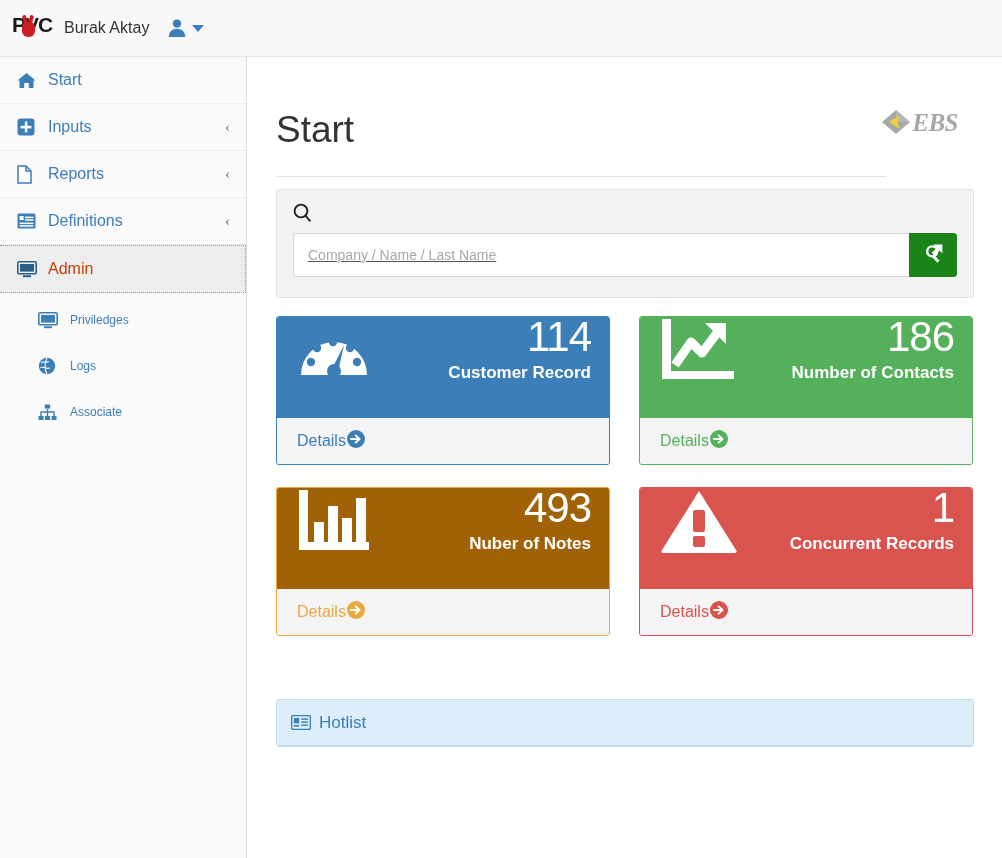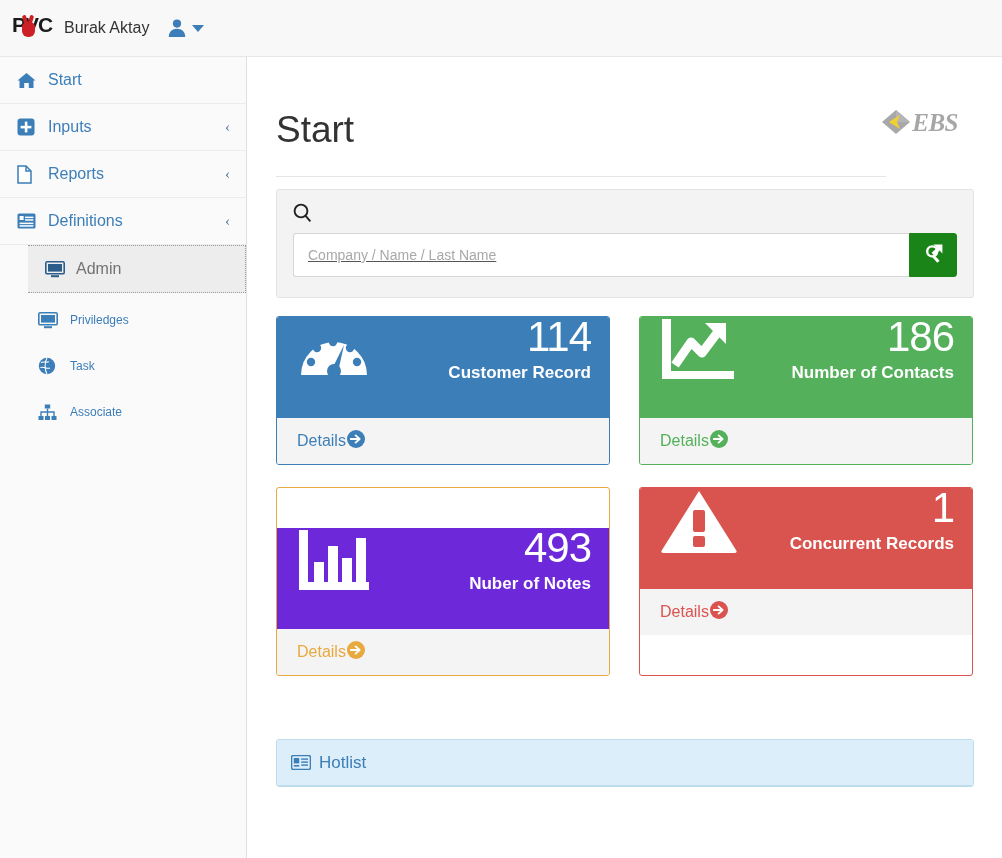--- a/index.html
+++ b/index.html
@@ -91,26 +91,25 @@
     display: flex; align-items: center; justify-content: flex-start;
     flex: 0 0 22px;
   }
   .nav-item .nav-label { flex: 1 1 auto; }
   .nav-item .chev {
     font-size: 15px; color: #5b7a96;
     font-family: "Liberation Serif", serif;
   }
   .nav-item.active {
     background: #ededed;
-    color: #737373;
+    color: #c2410c;
     border-top: 1px dotted #999;
     border-bottom: 1px dotted #999;
     border-right: 1px dotted #999;
     height: 48px;
-    margin-left: 28px;
   }
   .subnav { padding-top: 4px; }
   .subnav-item {
     display: flex; align-items: center;
     height: 46px;
     padding-left: 38px;
     color: #3c7eb8;
     font-size: 12px;
     cursor: pointer;
   }
@@ -220,21 +219,21 @@
     padding: 0 18px 0 20px;
     font-size: 16px;
     cursor: pointer;
   }
   .card-blue .card-body { background: #3c7eb8; }
   .card-blue { border: 1px solid #3c7eb8; }
   .card-blue .card-footer { color: #3c7eb8; }
   .card-green .card-body { background: #54b05a; }
   .card-green { border: 1px solid #54b05a; }
   .card-green .card-footer { color: #54b05a; }
-  .card-orange .card-body { background: #6d28d9; margin-top: 40px; }
+  .card-orange .card-body { background: #a16207; }
   .card-orange { border: 1px solid #e8a93f; }
   .card-orange .card-footer { color: #e8a93f; }
   .card-red .card-body { background: #d9534f; }
   .card-red { border: 1px solid #d9534f; }
   .card-red .card-footer { color: #d9534f; }
 
   
   .hotlist {
     margin: 63px 28px 0 28px;
     border: 1px solid #bfdcec;
@@ -371,21 +370,21 @@
       <span>Priviledges</span>
     </div>
 
     <div class="subnav-item">
       <span class="nav-icon">
         <svg width="18" height="18" viewBox="0 0 18 18">
           <circle cx="9" cy="9" r="8.2" fill="#3c7eb8"></circle>
           <path d="M3 5.5 C6 4 9 6 11 4.6 M2.4 10.5 C6 9 8.5 12.5 12 11 M9 1 C6.5 5 6.5 13 9 17" stroke="#fff" stroke-width="1.1" fill="none"></path>
         </svg>
       </span>
-      <span>Task</span>
+      <span>Logs</span>
     </div>
 
     <div class="subnav-item">
       <span class="nav-icon">
         <svg width="19" height="17" viewBox="0 0 19 17">
           <rect x="6.8" y="0.5" width="5.4" height="4" fill="#3c7eb8"></rect>
           <rect x="0.5" y="12" width="5" height="4" fill="#3c7eb8"></rect>
           <rect x="7" y="12" width="5" height="4" fill="#3c7eb8"></rect>
           <rect x="13.5" y="12" width="5" height="4" fill="#3c7eb8"></rect>
           <path d="M9.5 4.5 V8 M3 12 V8 H16 V12 M9.5 8 V12" stroke="#3c7eb8" stroke-width="1.4" fill="none"></path>

